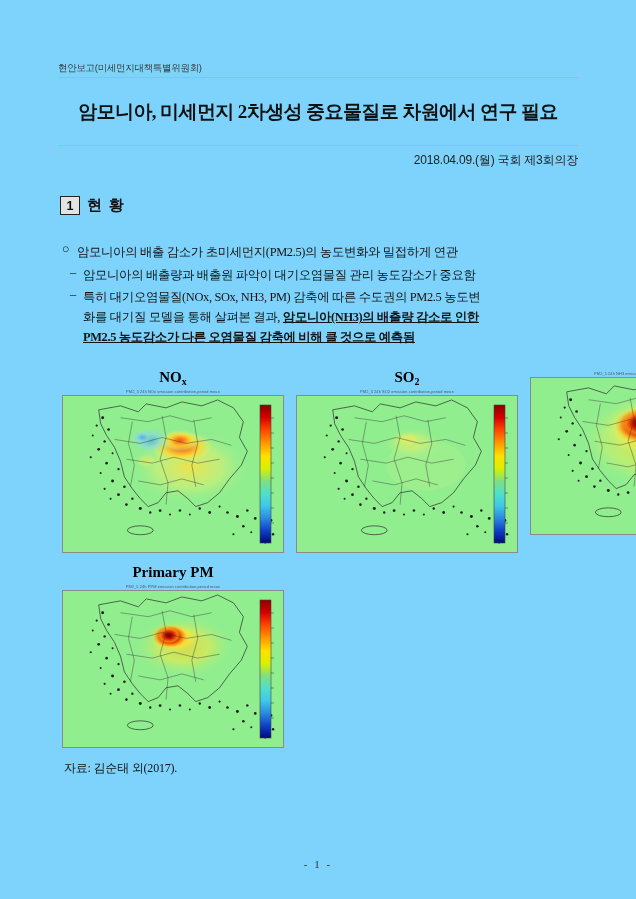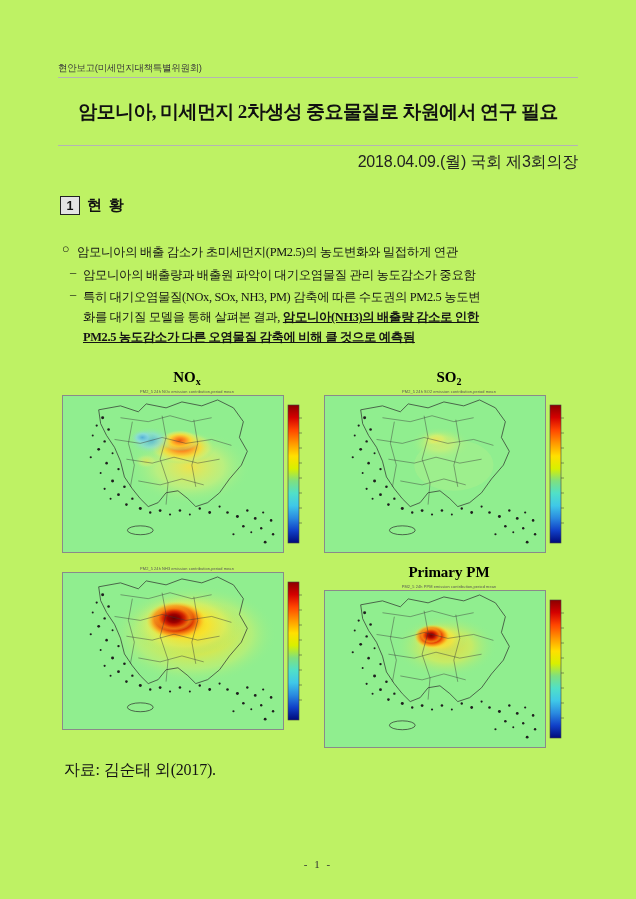--- a/index.html
+++ b/index.html
@@ -7,21 +7,21 @@
     padding: 0;
     background: #c8c8c8;
   }
   body {
     font-family: "Liberation Serif", "DejaVu Serif", serif;
   }
   .page {
     position: relative;
     width: 636px;
     height: 899px;
-    background: #bef264;
+    background: #7dd3fc;
     overflow: hidden;
     box-sizing: border-box;
   }
 
   
   .runhead {
     position: absolute;
     left: 58px;
     top: 62px;
     width: 520px;
@@ -58,21 +58,21 @@
     left: 58px;
     top: 145px;
     width: 520px;
     height: 1px;
     background: #b4b4b4;
   }
   .doc-date {
     position: absolute;
     right: 58px;
     top: 152px;
-    font-size: 16px;
+    font-size: 12px;
     color: #222222;
     letter-spacing: -0.2px;
     white-space: nowrap;
     font-family: "Liberation Sans", "DejaVu Sans", sans-serif;
   }
 
   
   .section-head {
     position: absolute;
     left: 60px;
@@ -141,21 +141,21 @@
   
   .figure {
     position: absolute;
     left: 62px;
     top: 370px;
     width: 512px;
     height: 408px;
   }
   .fig-grid {
     display: grid;
-    grid-template-columns: 1fr 1fr;
+    grid-template-columns: 1fr 1fr 1fr;
     grid-template-rows: 1fr 1fr;
     column-gap: 12px;
     row-gap: 4px;
     width: 512px;
     gap: 12px;
   }
   .panel {
     position: relative;
   }
   .panel-title {
@@ -203,21 +203,21 @@
     top: 8px;
     width: 26px;
     height: 142px;
   }
   .cbar svg { display: block; }
 
   .fig-source {
     position: absolute;
     left: 2px;
     top: 390px;
-    font-size: 16px;
+    font-size: 12px;
     color: #141414;
     letter-spacing: -0.2px;
     white-space: nowrap;
   }
 
   
   .pagenum {
     position: absolute;
     left: 0;
     top: 858px;

